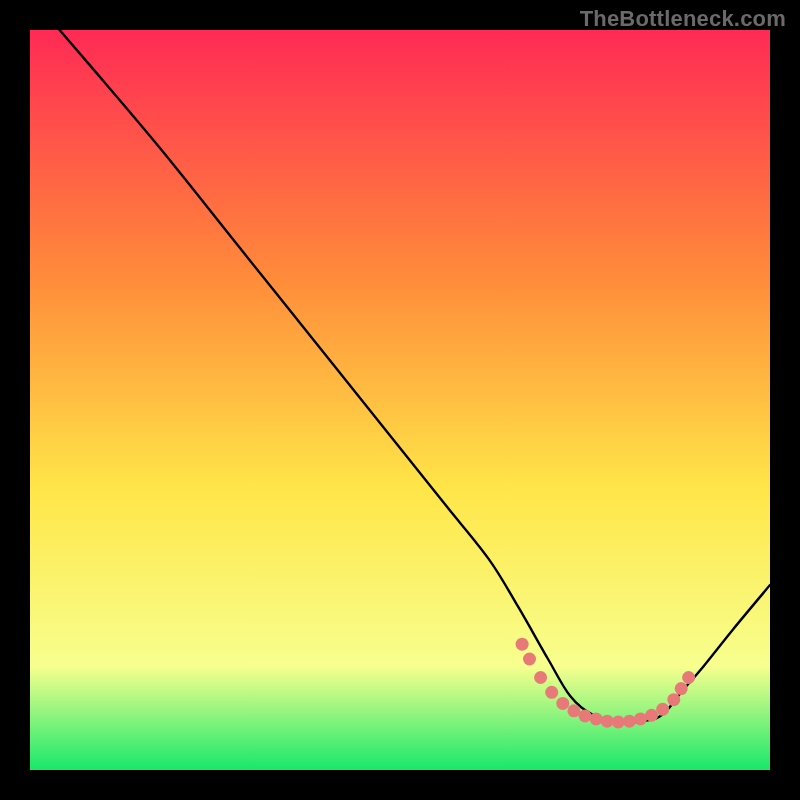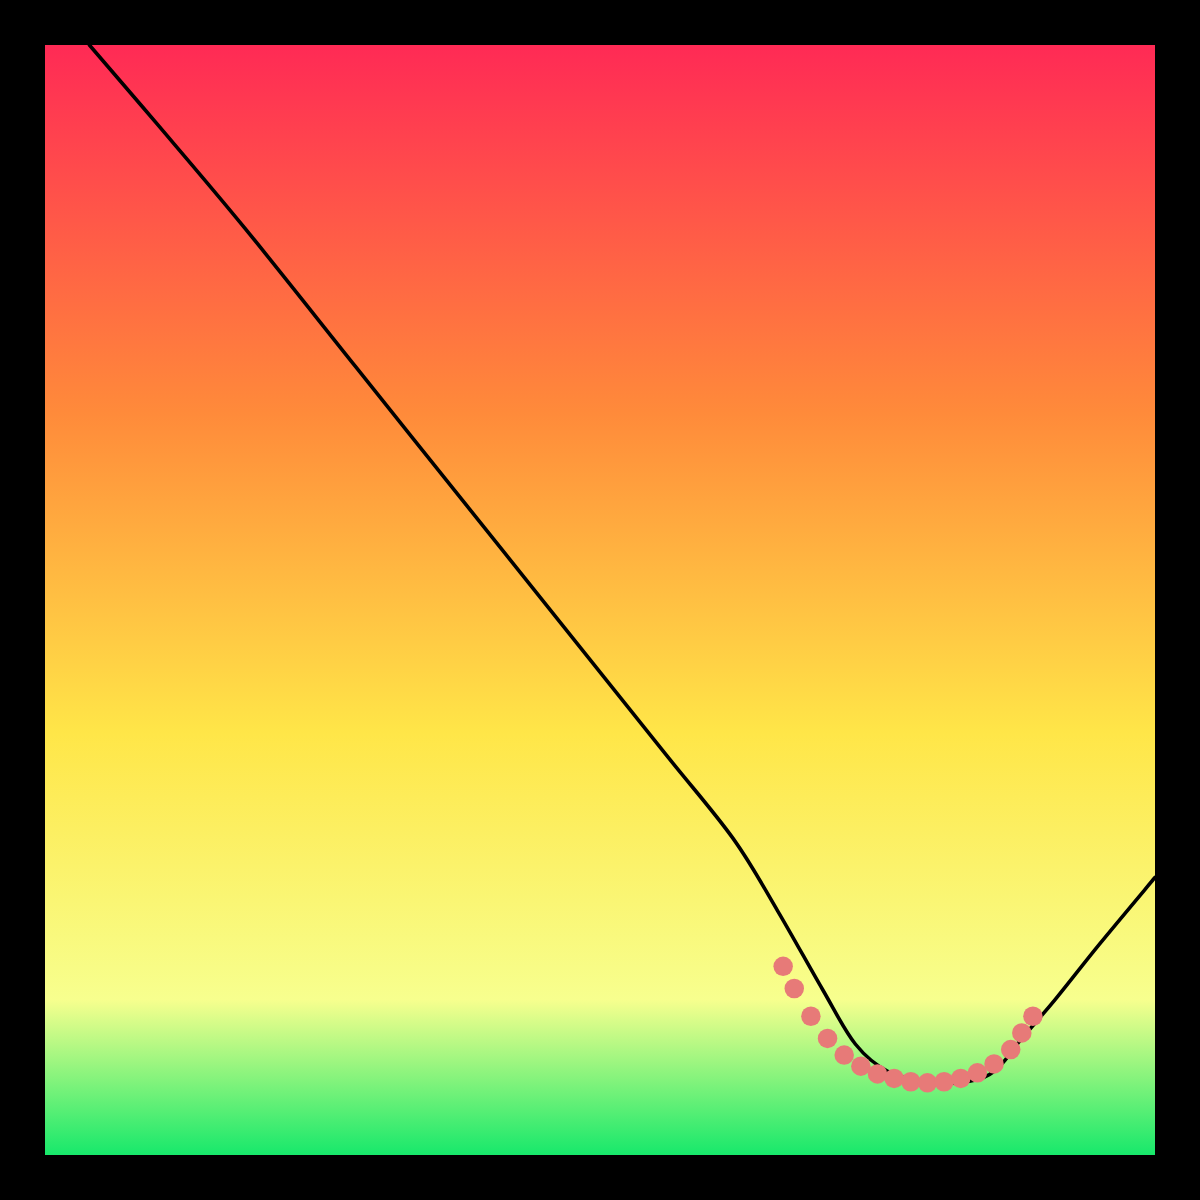--- a/index.html
+++ b/index.html
@@ -33,20 +33,21 @@
     top: 30px;
     width: 740px;
     height: 740px;
   }
   svg { display: block; }
 </style>
 </head>
 <body>
 
 <div class="frame">
+  <div class="watermark">TheBottleneck.com</div>
 
   <div class="plot">
     <svg id="chart-svg" width="740" height="740" viewBox="0 0 740 740">
       <defs>
         <linearGradient id="bg-grad" x1="0" y1="0" x2="0" y2="1">
           <stop id="g0" offset="0%" stop-color="#ff2a55"></stop>
           <stop id="g1" offset="33%" stop-color="#ff8a3a"></stop>
           <stop id="g2" offset="62%" stop-color="#ffe648"></stop>
           <stop id="g3" offset="86%" stop-color="#f7ff8e"></stop>
           <stop id="g4" offset="100%" stop-color="#17e86b"></stop>

